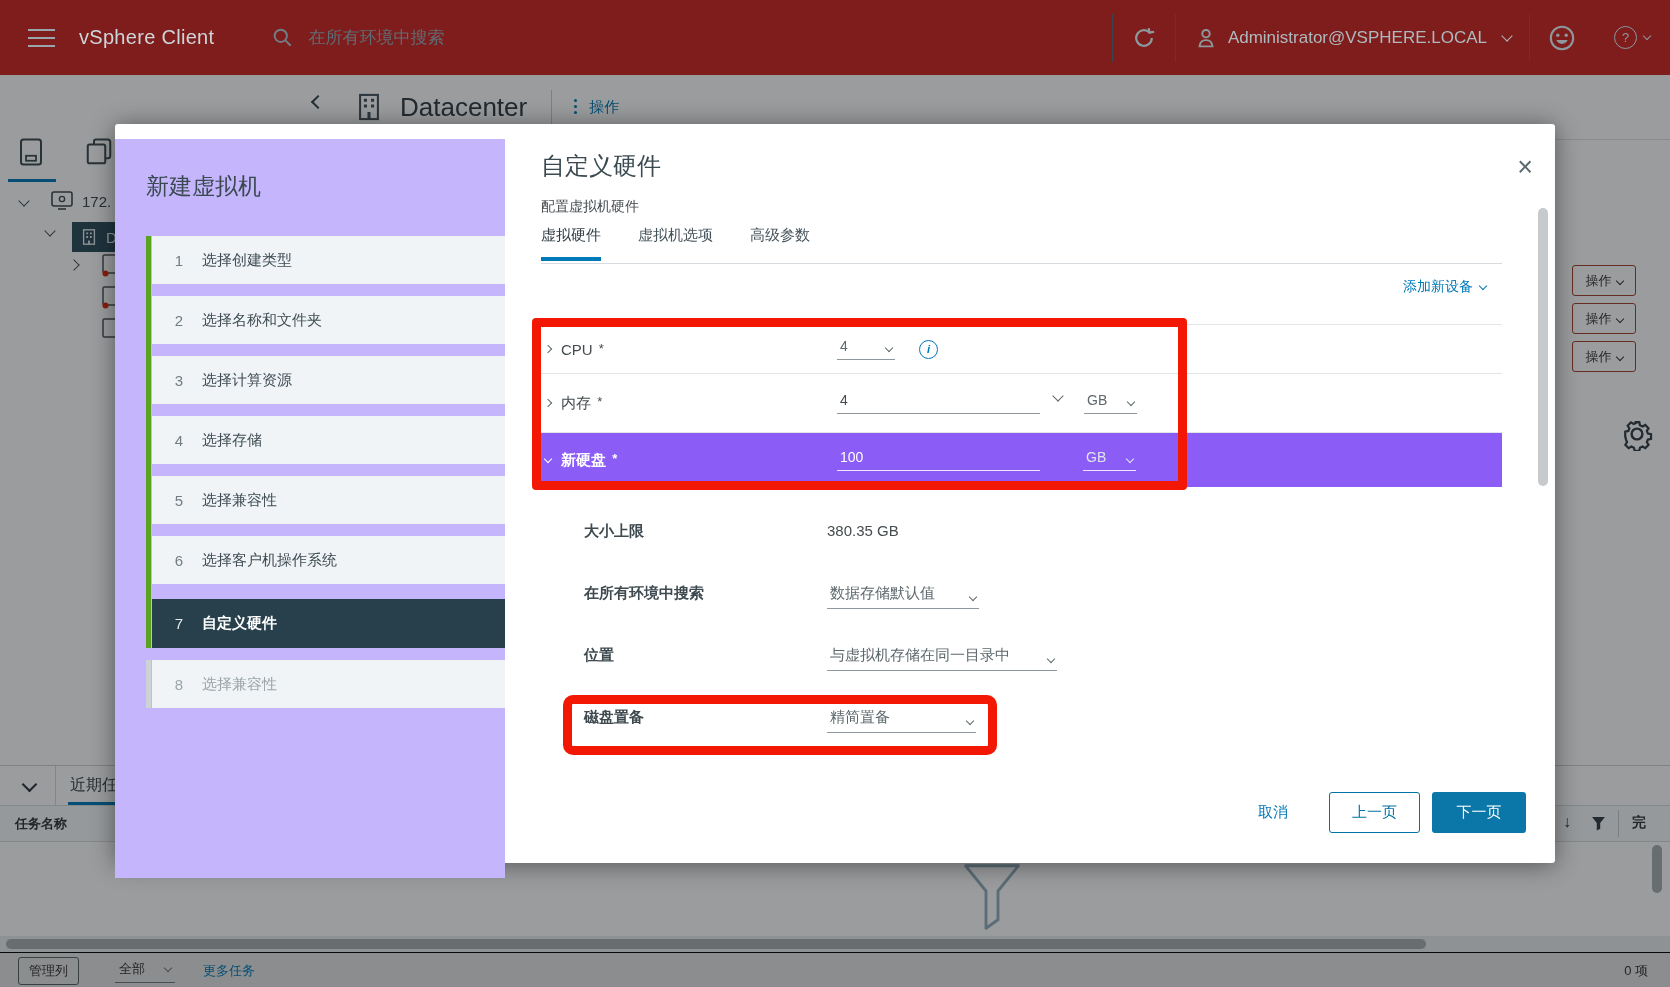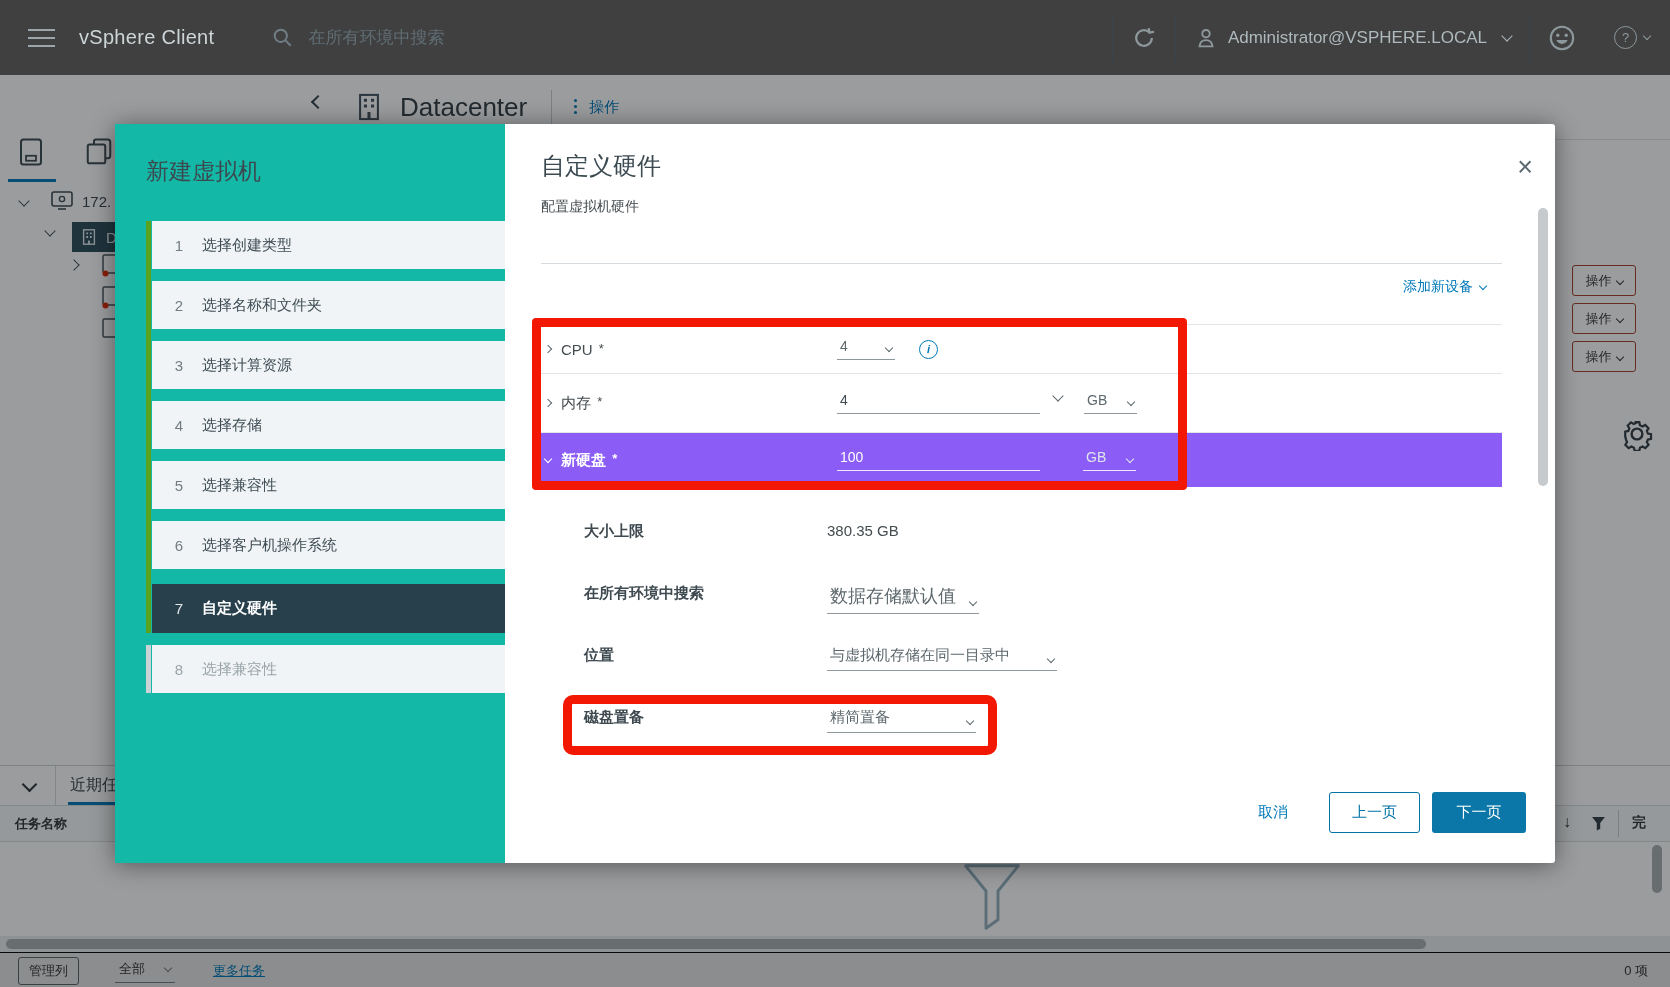--- a/index.html
+++ b/index.html
@@ -1,20 +1,20 @@
 <!DOCTYPE html>
 <html><head>
 <meta charset="utf-8">
 <style>
   html,body{margin:0;padding:0;background:#2b2b2b}
   .screen{position:relative;width:1670px;height:987px;overflow:hidden;background:#fff;
           font-family:"Liberation Sans","DejaVu Sans",sans-serif;color:#3e4a50}
   .abs{position:absolute}
   
-  .topbar{position:absolute;left:0;top:0;width:1670px;height:75px;background:#404040;
+  .topbar{position:absolute;left:0;top:0;width:1670px;height:75px;background:#7f1d1d;
           display:flex;align-items:center;color:#c9d1d5;z-index:6}
   .hamburger{display:inline-flex;flex-direction:column;gap:6px;margin-left:28px;cursor:pointer}
   .hamburger i{display:block;width:27px;height:2px;background:#9aa6ab}
   .brand{font-size:20px;color:#cdd5d8;margin-left:24px;letter-spacing:.3px}
   .search{display:flex;align-items:center;margin-left:58px}
   .search input{width:420px;border:none;outline:none;background:transparent;color:#c9d1d5;
                 font-size:17px;margin-left:12px;font-family:inherit}
   .search input::placeholder{color:#5f6d74}
   .tb-right{margin-left:auto;display:flex;align-items:center;margin-right:20px}
   .tbsep{width:1px;height:48px;background:#37464e;margin:0 18px}
@@ -47,27 +47,27 @@
   .taskhdr{position:absolute;left:0;top:730px;width:1670px;height:35px;background:#f8fafa;
            border-top:1px solid #d8dcde;border-bottom:1px solid #d8dcde}
   .tasktab{position:absolute;left:70px;top:9px;font-size:16px;color:#3c4449}
   .tabline{position:absolute;left:68px;top:36px;width:92px;height:3px;background:#0079b8}
   .hscroll{position:absolute;left:0;top:861px;width:1670px;height:16px;background:#eceeef}
   .hthumb{position:absolute;left:6px;top:3px;width:1420px;height:10px;border-radius:5px;background:#aaaeb0}
   .botbar{position:absolute;left:0;top:877px;width:1670px;height:35px;background:#e5e5e5;border-top:1px solid #000000;
           display:flex;align-items:center;font-size:13px;color:#333}
   .mngbtn{border:1px solid #596165;border-radius:3px;padding:4px 10px;margin-left:18px}
   .selAll{display:inline-flex;align-items:center;gap:20px;border-bottom:1px solid #6f797e;padding:2px 4px 4px;margin-left:36px}
-  .morelink{margin-left:38px;text-decoration:underline;color:#0079b8}
+  .morelink{margin-left:28px;color:#0079b8}
   
   .overlay{position:absolute;left:0;top:75px;width:1670px;height:912px;background:rgba(14,20,24,.42);z-index:5}
   
   .dialog{position:absolute;left:115px;top:124px;width:1440px;height:739px;background:#fff;border-radius:3px;
           box-shadow:0 2px 24px rgba(0,0,0,.45);z-index:10}
-  .aside{position:absolute;left:0;top:0;width:390px;height:739px;background:#14b8a6}
+  .aside{position:absolute;left:0;top:15px;width:390px;height:739px;background:#c4b5fd}
   .wiztitle{position:absolute;left:31px;top:32px;font-size:23px;color:#3b4a51}
   .gbar{position:absolute;left:31px;top:97px;width:5px;height:412px;background:#5aa220}
   .gbar2{position:absolute;left:31px;top:521px;width:5px;height:48px;background:#ccd2d5}
   .steprow{position:absolute;left:37px;width:353px;height:48px;background:#f0f4f6;display:flex;align-items:center;
            font-size:15px;color:#3f4d54;cursor:pointer}
   .steprow .num{width:31px;text-align:right;color:#717d82}
   .steprow .lbl{margin-left:19px}
   .steprow.active{background:#28404c;color:#fff}
   .steprow.active .num{color:#e4eaec}
   .steprow.disabled{color:#9aa4a9}
@@ -308,20 +308,25 @@
       <div class="steprow disabled" style="top:521px">
         <span class="num">8</span>
         <span class="lbl">选择兼容性</span>
       </div>
     </aside>
 
     <span class="closex">×</span>
     <h1 class="ptitle" style="margin:0;font-weight:normal">自定义硬件</h1>
     <div class="psub">配置虚拟机硬件</div>
 
+    <div class="tabs">
+      <span class="tab active">虚拟硬件</span>
+      <span class="tab">虚拟机选项</span>
+      <span class="tab">高级参数</span>
+    </div>
     <div class="tabrule"></div>
 
     <div class="addlink">
       <span>添加新设备</span>
       <i class="cv s" style="margin-top:-3px"></i>
     </div>
 
     <div class="hwtable">
 
       <div class="hwrow first" style="height:48px">
@@ -362,21 +367,21 @@
         <span class="kebab-blue"><span class="kdots small"></span></span>
       </div>
     </div>
 
     <div class="drow" style="left:469px;top:398px">
       <span class="dlab">大小上限</span>
       <span class="dval">380.35 GB</span>
     </div>
     <div class="drow" style="left:469px;top:460px">
       <span class="dlab">在所有环境中搜索</span>
-      <span class="usel" style="width:146px;font-size:18px">
+      <span class="usel" style="width:146px;font-size:15px">
         <span>数据存储默认值</span>
         <i class="cv s" style="margin-bottom:3px"></i>
       </span>
     </div>
     <div class="drow" style="left:469px;top:522px">
       <span class="dlab">位置</span>
       <span class="usel" style="width:224px;font-size:15px">
         <span>与虚拟机存储在同一目录中</span>
         <i class="cv s" style="margin-bottom:3px;margin-left:10px"></i>
       </span>

